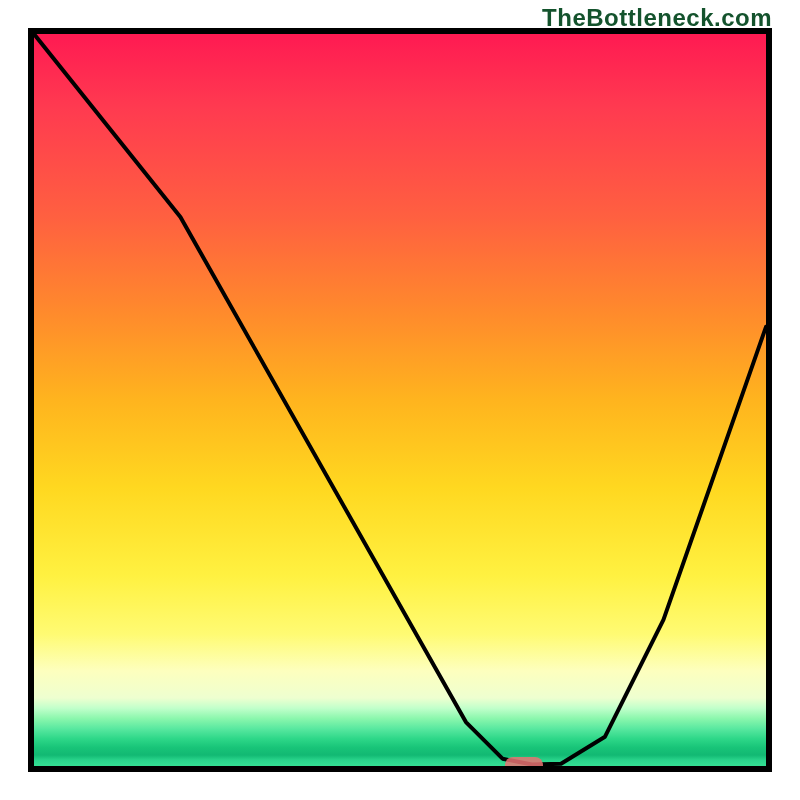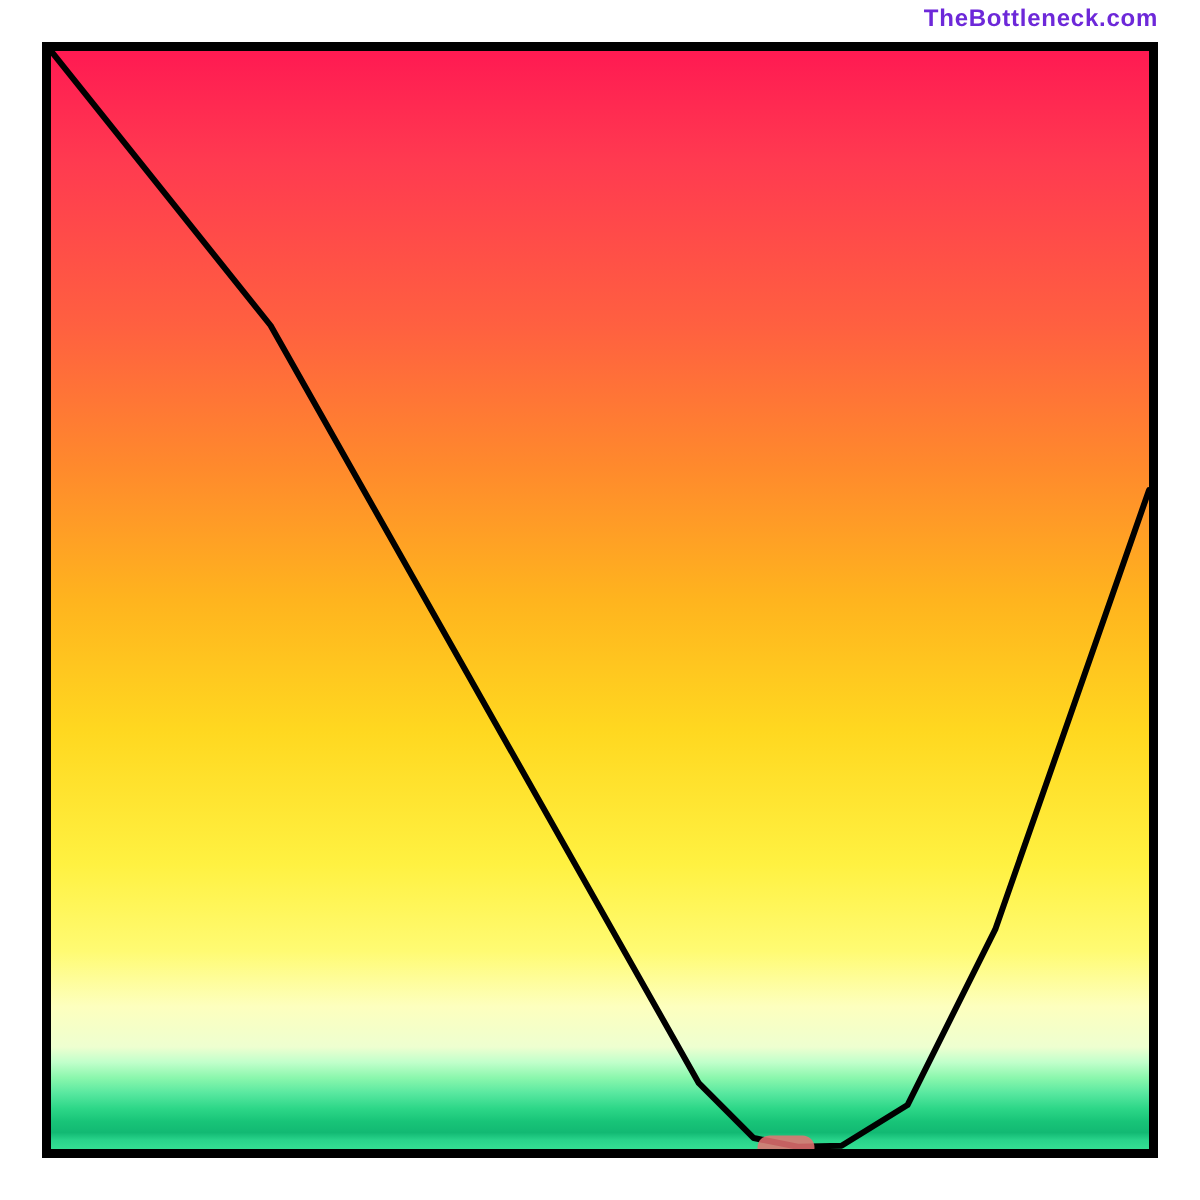--- a/index.html
+++ b/index.html
@@ -65,23 +65,23 @@
     height: 16px;
     border-radius: 8px;
     background: #e77272;
     opacity: 0.85;
     transform: translate(-50%, -50%);
   }
   .watermark {
     position: absolute;
     top: 4px;
     right: 28px;
-    font-size: 16px;
+    font-size: 24px;
     font-weight: 600;
-    color: #6d28d9;
+    color: #14532d;
     letter-spacing: 0.5px;
     user-select: none;
   }
 </style>
 </head>
 <body>
 
 <div class="watermark">TheBottleneck.com</div>
 
 <div class="frame">

